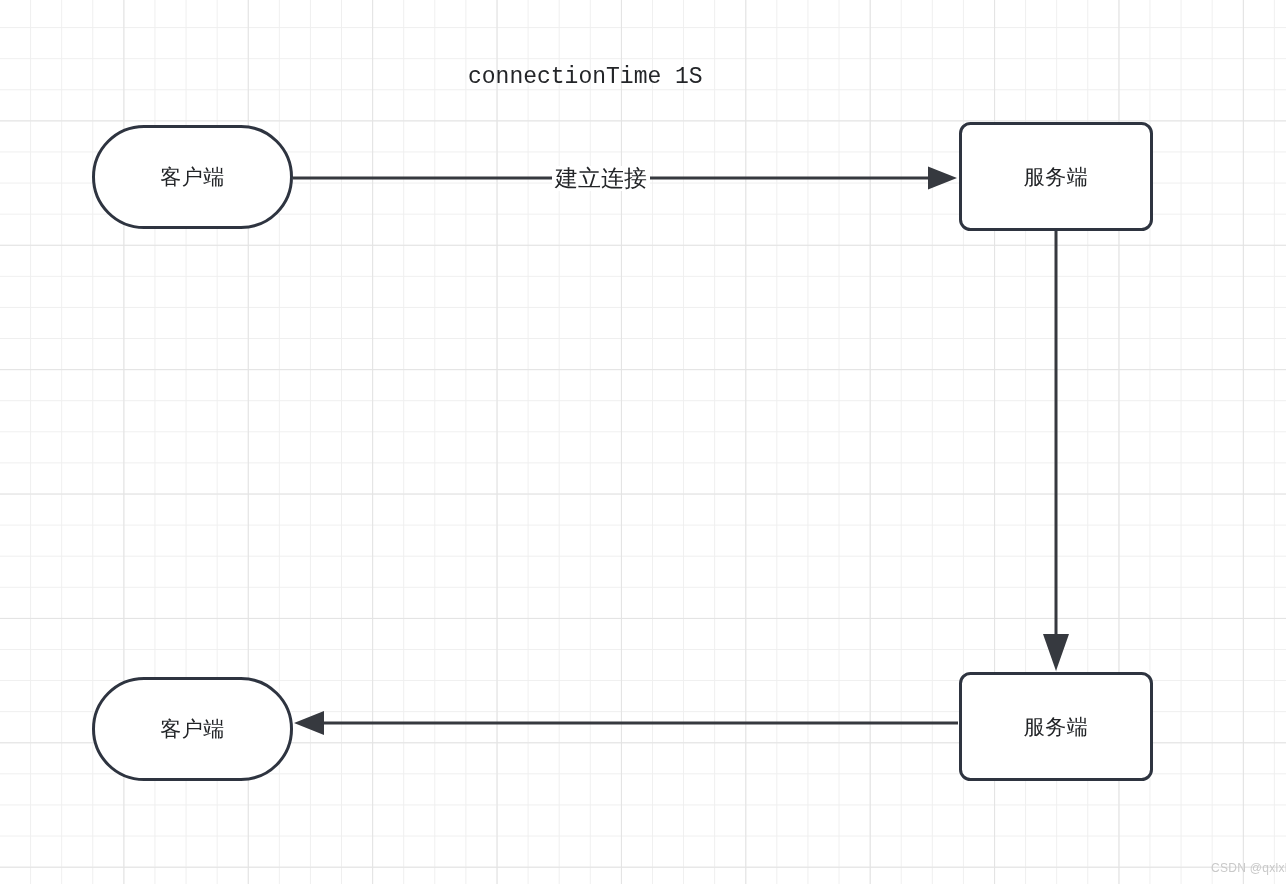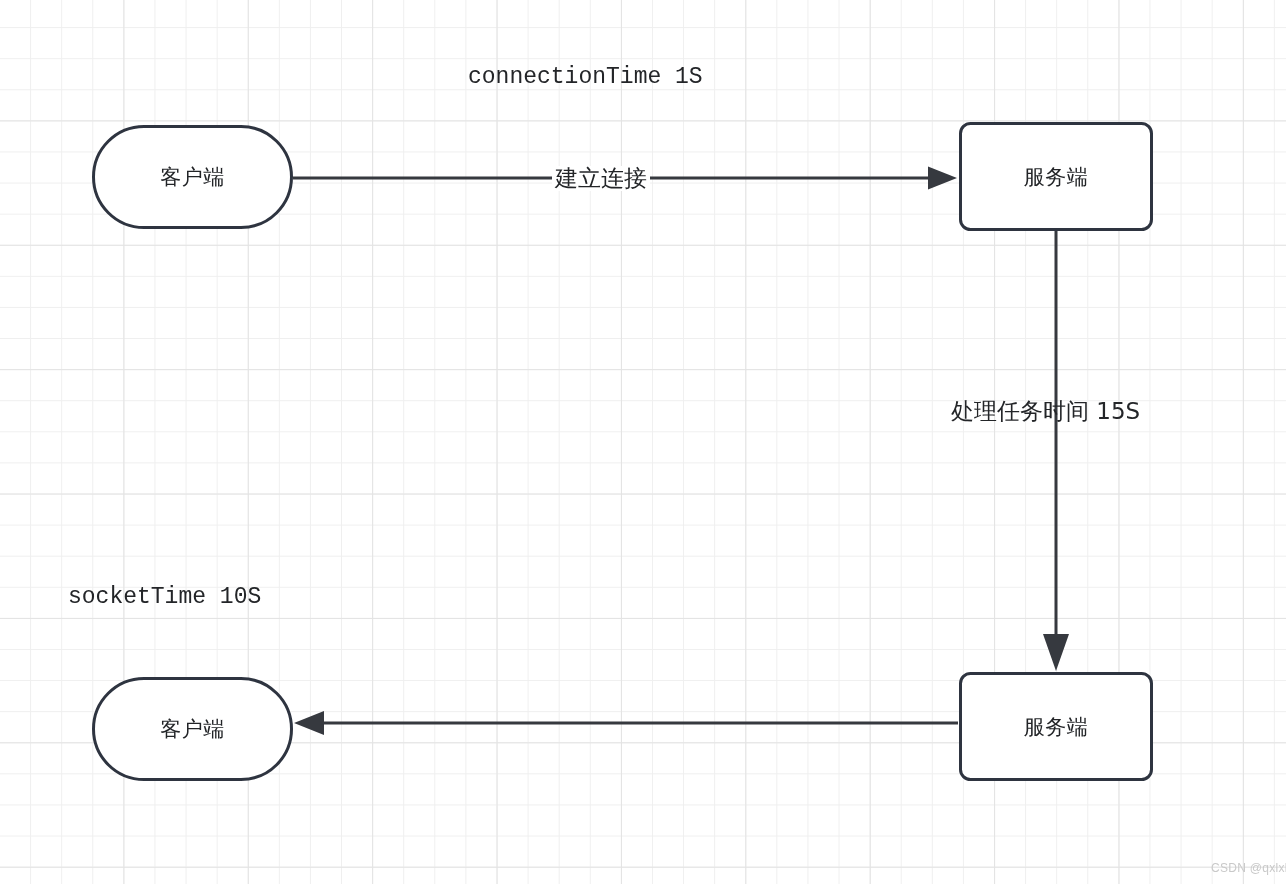--- a/index.html
+++ b/index.html
@@ -113,19 +113,17 @@
   <div class="node-label" style="left:960px; top:123px; width:192px; height:107px;">服务端</div>
 
   <div class="node-label" style="left:93px; top:678px; width:199px; height:102px;">客户端</div>
 
   <div class="node-label" style="left:960px; top:673px; width:192px; height:107px;">服务端</div>
 
   <div class="free-label" style="left:468px; top:64px;">connectionTime 1S</div>
 
   <div class="edge-label" style="left:516px; top:166px; background:#ffffff; padding:0 3px; line-height:25px;margin-left:36px;">建立连接</div>
 
-  <div class="edge-label" style="left:951px; top:396px;">处理任务时间 15S</div>
 
-  <div class="free-label" style="left:68px; top:584px;">socketTime 10S</div>
 
   <div class="watermark" style="left:1211px; top:861px;">CSDN @qxlxl</div>
 
 </div>
 
 </body></html>

